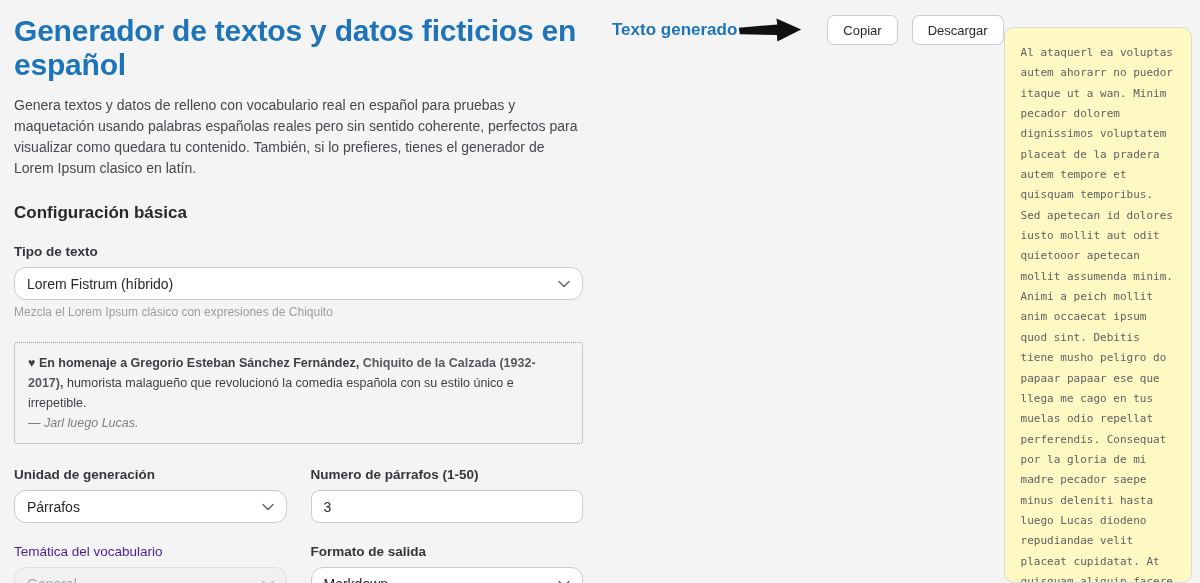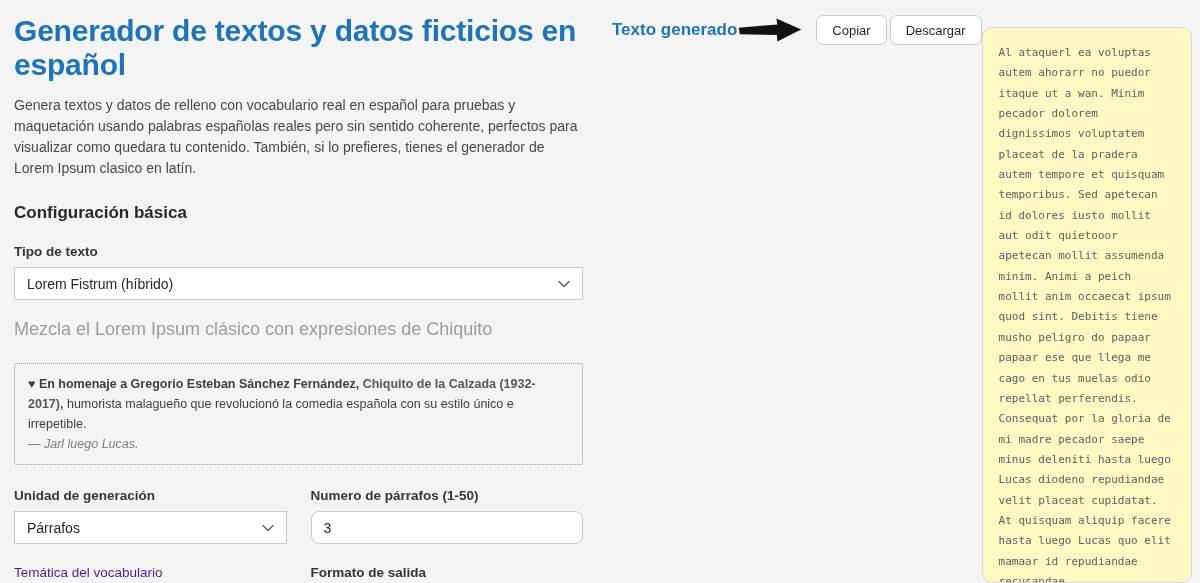--- a/index.html
+++ b/index.html
@@ -19,44 +19,44 @@
   
   .col-left{width:569px;flex:0 0 569px;padding-top:14px;}
   .page-title{font-size:30px;font-weight:700;color:var(--accent);letter-spacing:-0.2px;}
   .intro{margin-top:13px;font-size:14px;line-height:1.5;color:#45484d;}
   .section-title{margin-top:24px;font-size:17px;font-weight:700;color:#26282b;}
   .field-label{display:block;margin-top:21px;margin-bottom:8px;font-size:13.5px;font-weight:600;color:#33363a;}
   .field-label.disabled{color:#4c1d95;font-weight:400;}
   .select{
     display:flex;align-items:center;justify-content:space-between;
     height:33px;padding:4px 12px;background:#fff;
-    border:1px solid var(--border);border-radius:0;
+    border:1px solid var(--border);border-radius:12px;
     font-size:14px;color:#26282b;cursor:default;
   }
   .select.disabled{background:#f1f1f2;color:#a6a9ad;border-color:#dedfe1;}
   .select .chev{flex:0 0 auto;margin-left:8px;}
-  .helper{margin-top:16px;font-size:18px;line-height:1.45;color:var(--muted);}
+  .helper{margin-top:4px;font-size:12px;line-height:1.45;color:var(--muted);}
   .homage{
     margin-top:21px;border:1px dotted #97999c;border-radius:3px;
     padding:10px 13px;font-size:12.5px;line-height:1.6;color:#3c3f43;
   }
   .homage .strong{font-weight:700;}
   .homage .name{font-weight:700;color:#55585c;}
   .homage .quote{font-style:italic;color:#7c7f83;}
   .grid{display:grid;grid-template-columns:1fr 1fr;column-gap:24px;margin-top:2px;}
   .text-input{
     width:100%;height:33px;padding:0 12px;background:#fff;
     border:1px solid var(--border);border-radius:8px;
     font-size:14px;color:#26282b;font-family:"Liberation Sans",sans-serif;
   }
   
   .col-right{flex:1;margin-left:29px;padding-top:14px;display:flex;flex-direction:row;}
   .out-header{display:flex;align-items:center;height:32px;}
   .out-title{font-size:17px;font-weight:700;color:var(--accent);}
-  .out-actions{margin-left:auto;display:flex;align-items:center;gap:3px;}
+  .out-actions{margin-left:auto;display:flex;align-items:center;gap:14px;}
   .annot-arrow{display:block;margin-right:10px;}
   .btn{
     height:30px;padding:0 15px;background:#fff;border:1px solid var(--border);
     border-radius:7px;font-size:13px;color:#26282b;
     font-family:"Liberation Sans",sans-serif;cursor:pointer;
   }
   .output-panel{
     margin-top:13px;flex:1;overflow:hidden;
     background:#fef9c3;border:1px solid #d8d8da;border-radius:10px;
     padding:15px 16px;

